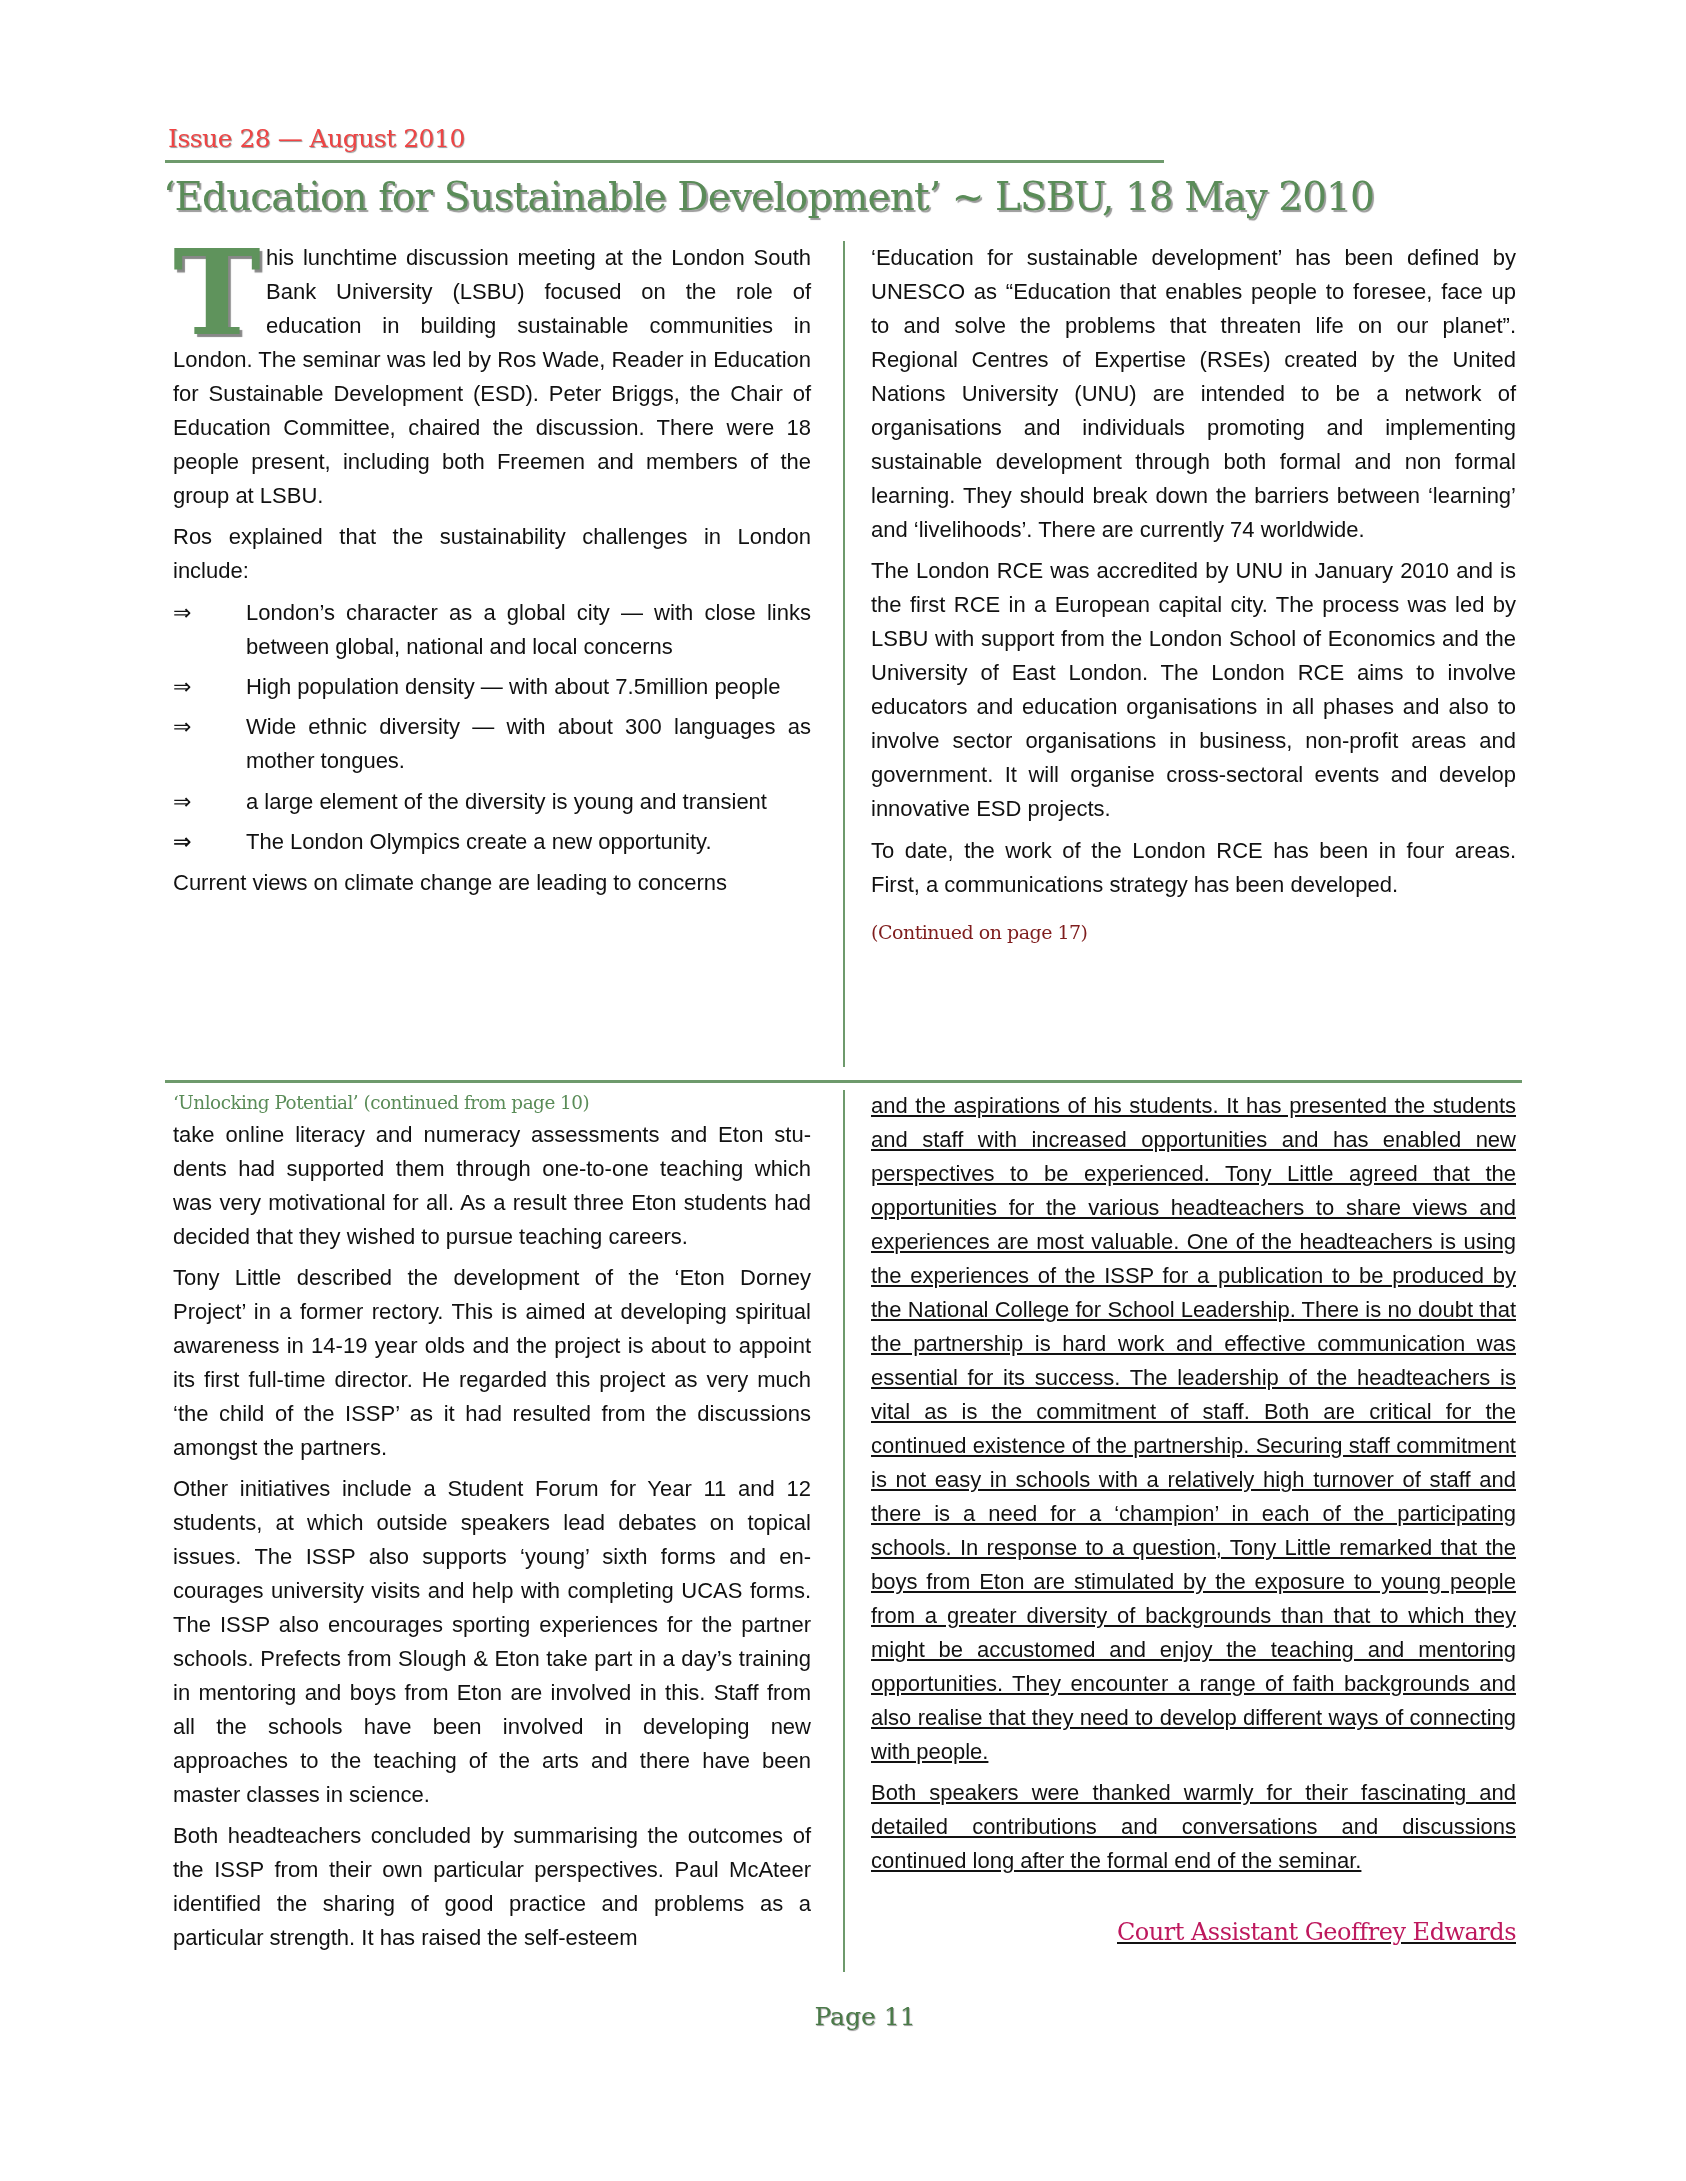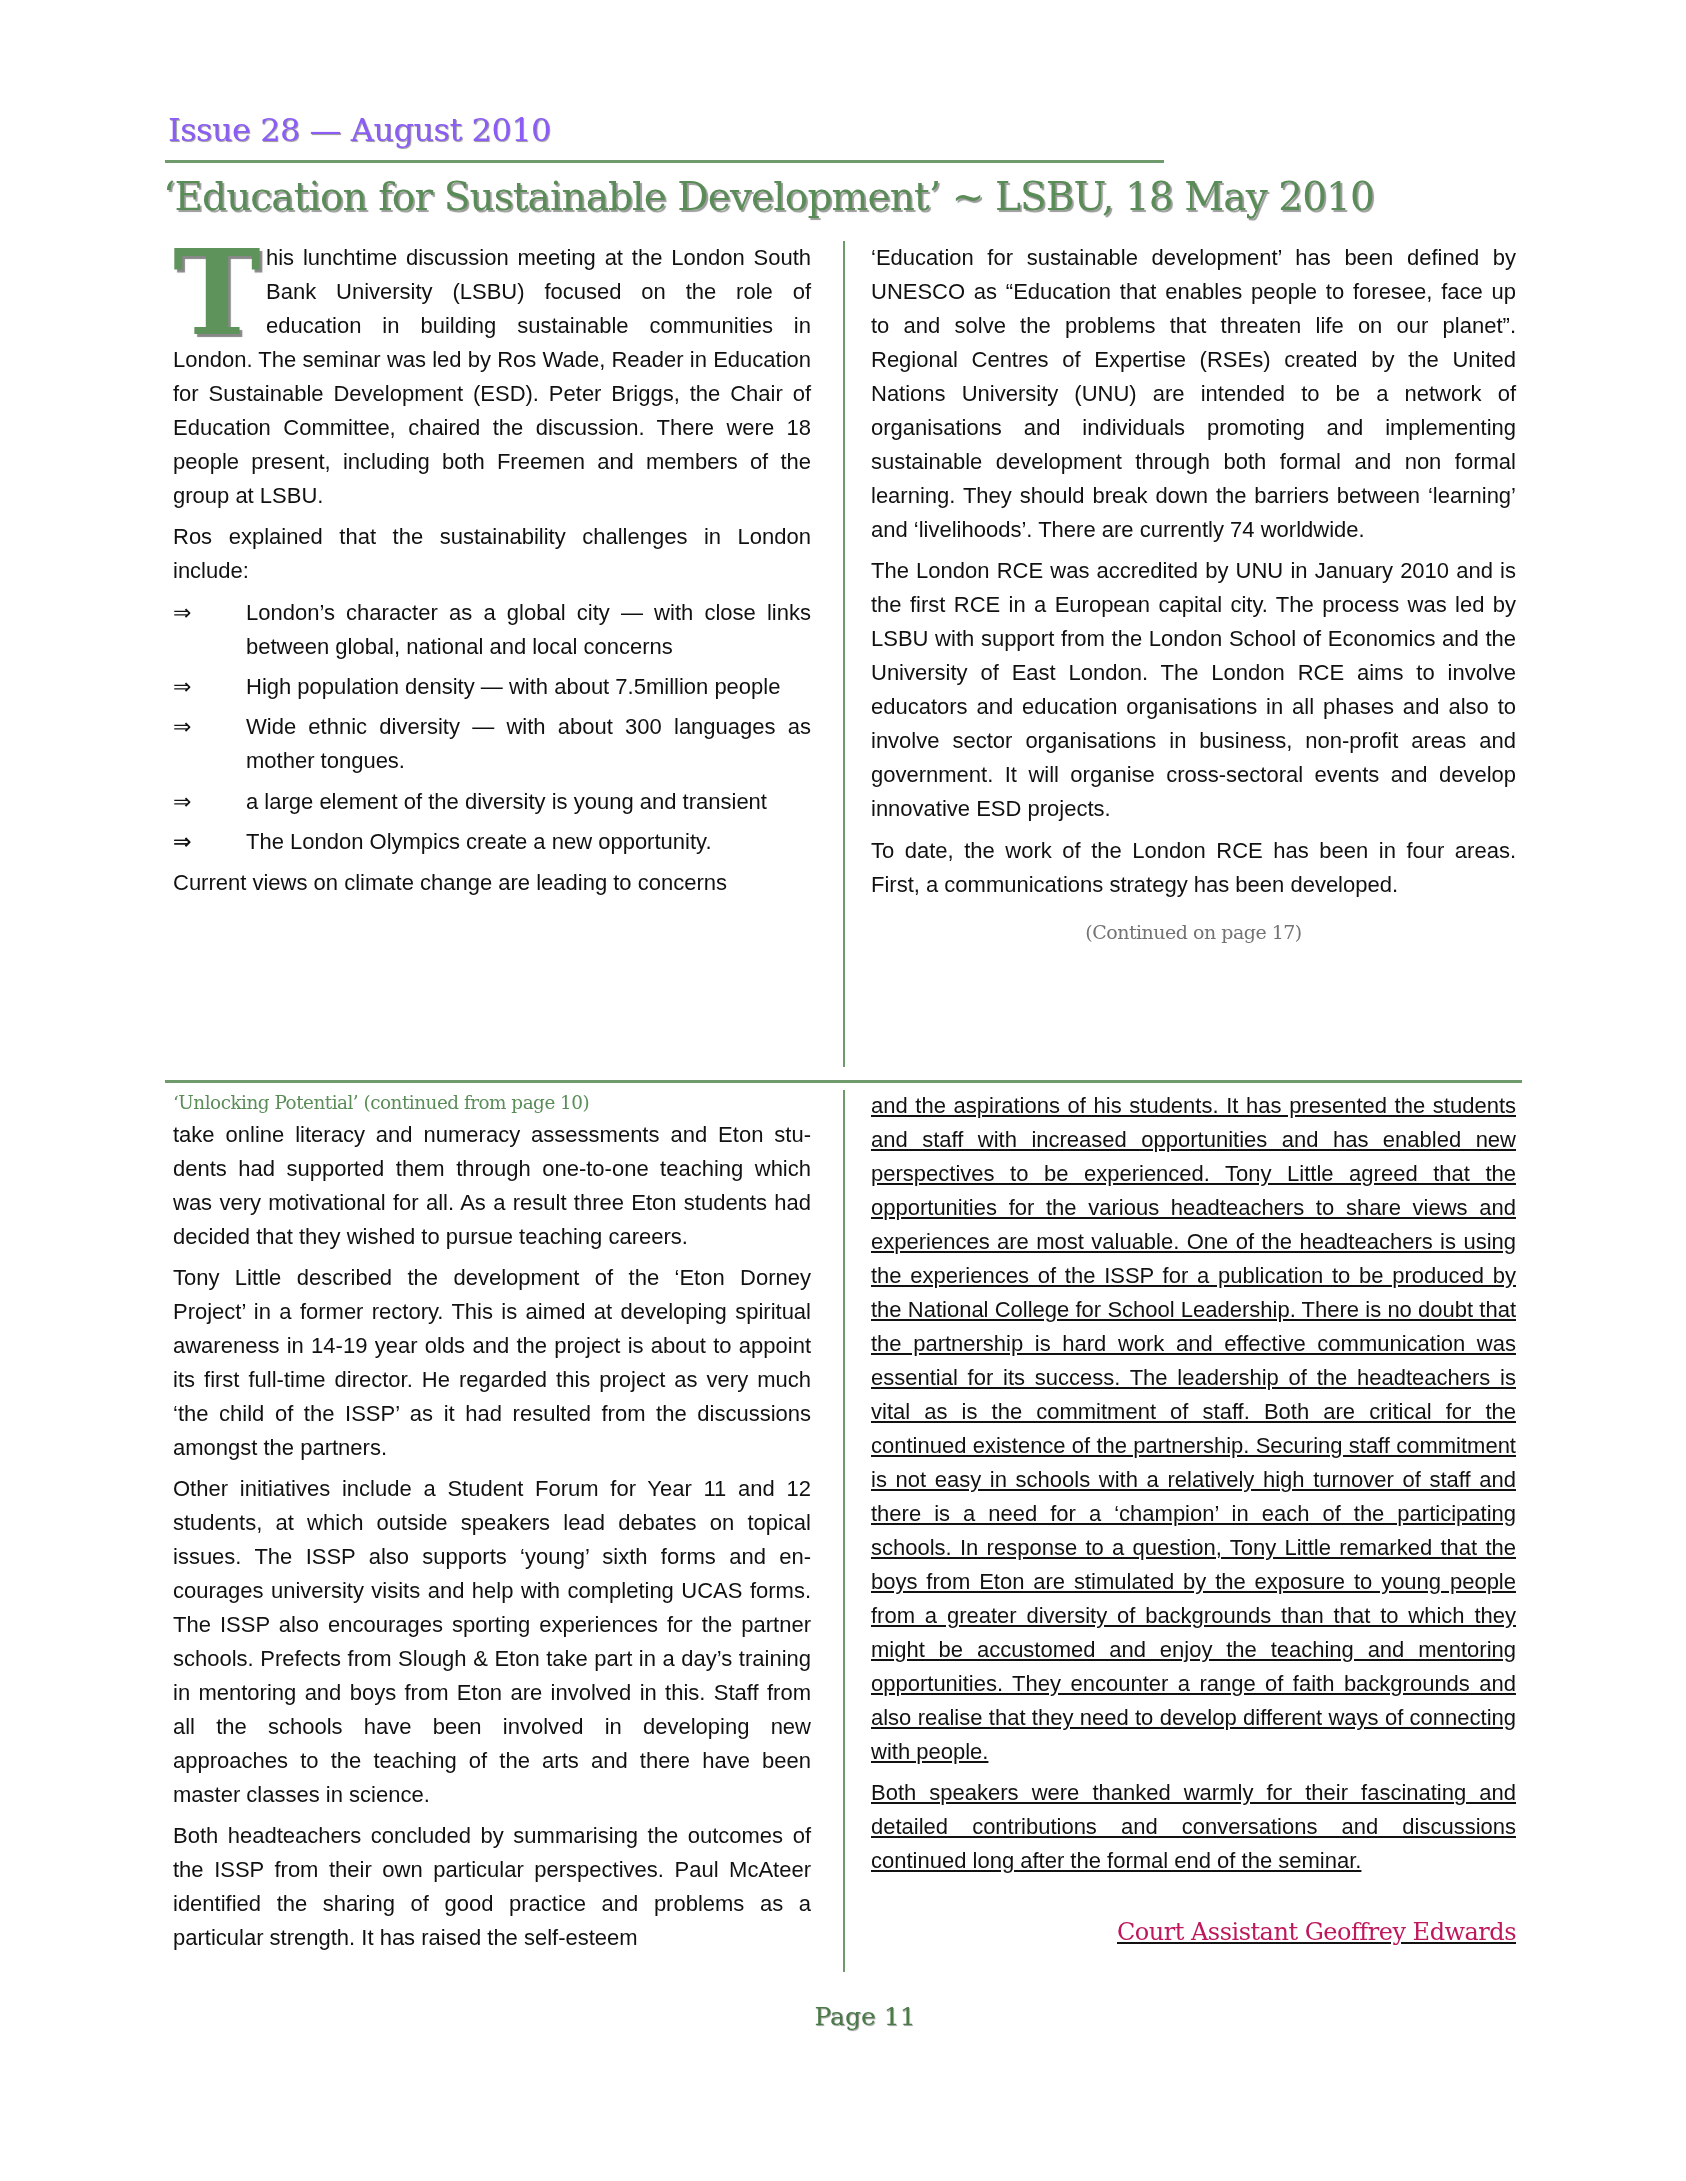--- a/index.html
+++ b/index.html
@@ -1,20 +1,20 @@
 <!DOCTYPE html>
 <html style="font-size:14.7px"><head>
 <meta charset="utf-8">
 <style>
   html, body { margin: 0; padding: 0; background: #ffffff; }
   body { width: 1686px; height: 2182px; position: relative; overflow: hidden;
          font-family: "Liberation Sans", sans-serif; color: #111; }
   .issue {
-    position: absolute; left: 168px; top: 111px;
-    font-family: "DejaVu Serif", serif; font-size: 32px; color: #8b5cf6;
+    position: absolute; left: 168px; top: 124px;
+    font-family: "DejaVu Serif", serif; font-size: 25px; color: #ef4444;
     text-shadow: 0.9px 0.9px 0.9px #999; letter-spacing: -0.5px;
   }
   .rule-top {
     position: absolute; left: 165px; top: 160px; width: 999px; height: 2.8px; background: #6e9a6c;
   }
   .headline {
     position: absolute; left: 163px; top: 174px; width: 1377px;
     font-family: "DejaVu Serif", serif; font-size: 39px; color: #5a8c58;
     text-shadow: 1.8px 1.8px 0.9px #9a9a9a; letter-spacing: -0.9px; white-space: nowrap;
   }
@@ -33,21 +33,21 @@
     text-align: center; font-weight: bold;
   }
   .bullets { list-style: none; margin: 0 0 7.3px 0; padding: 0; }
   .bullets li { position: relative; padding-left: 73px; text-align: justify; margin-bottom: 6.4px; }
   .bullets li .arrow { position: absolute; left: 0; top: 0; font-size: 22px; }
   .vrule { position: absolute; left: 843px; width: 1.8px; background: #6e9a6c; }
   .vr1 { top: 241px; height: 826px; }
   .vr2 { top: 1090px; height: 882px; }
   .hrule { position: absolute; left: 165px; top: 1080px; width: 1357px; height: 2.8px; background: #6e9a6c; }
   .continued-on {
-    text-align: center; font-family: "DejaVu Serif", serif; font-size: 19px; color: #737373;
+    text-align: left; font-family: "DejaVu Serif", serif; font-size: 19px; color: #7f1d1d;
     margin-top: 13px; letter-spacing: -0.5px;
   }
   .continued-from {
     font-family: "DejaVu Serif", serif; font-size: 18.4px; color: #5a8c58; line-height: 27.5px;
     margin-bottom: 1px; letter-spacing: -0.5px;
   }
   .signature {
     text-align: right; font-family: "DejaVu Serif", serif; font-size: 24px; color: #be185d;
     margin-top: 37px; letter-spacing: -0.5px;
   }

